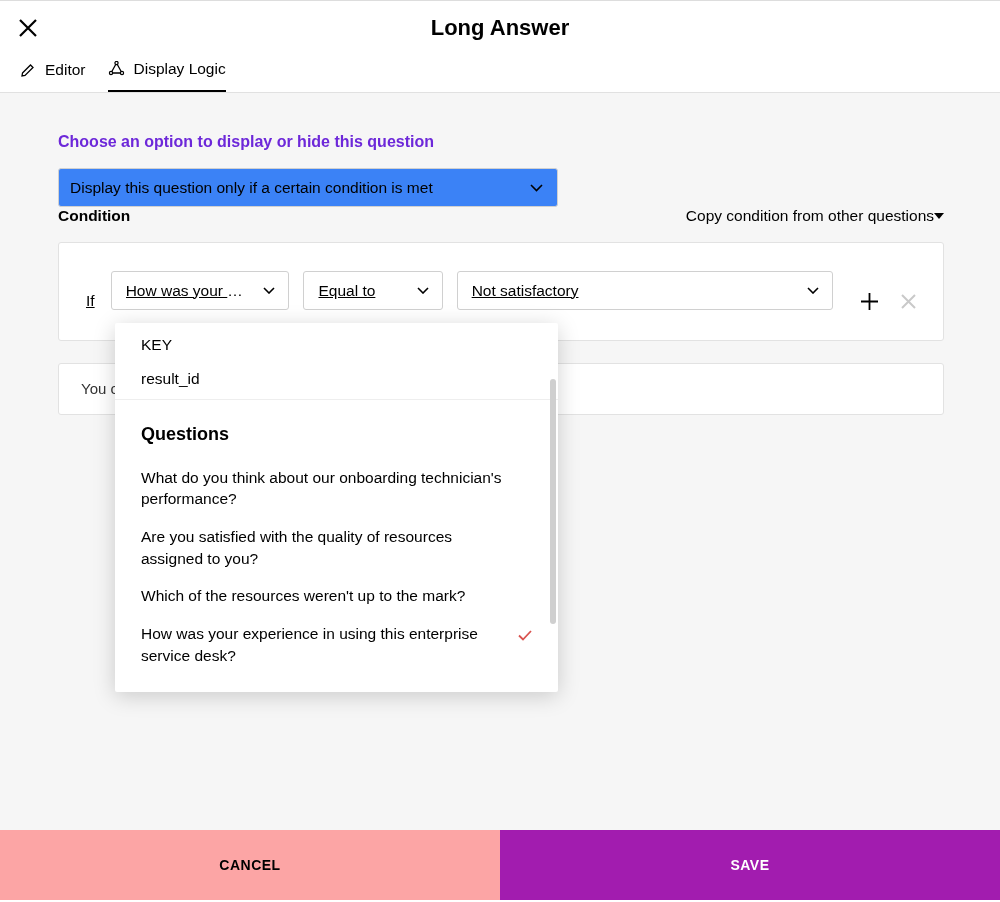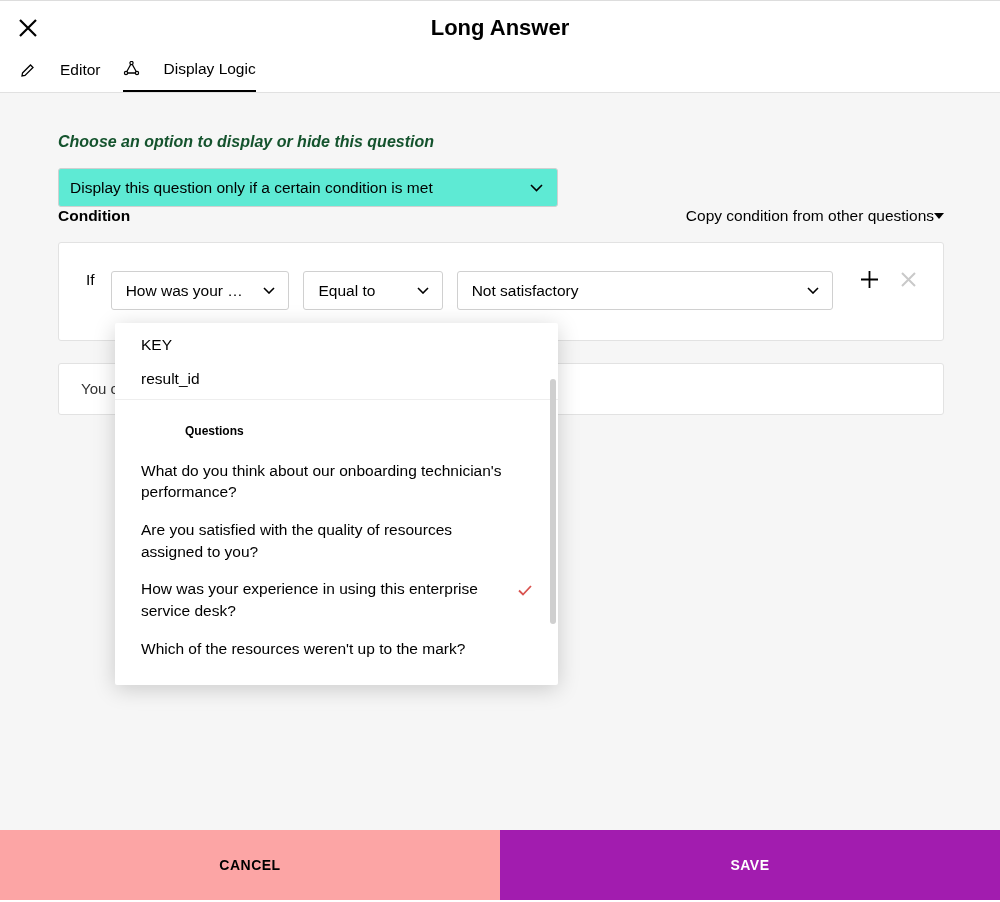--- a/index.html
+++ b/index.html
@@ -41,21 +41,21 @@
       display: flex;
       align-items: center;
       height: 38px;
       padding-left: 20px;
       border-bottom: 1px solid #e1e1e1;
       gap: 22px;
     }
     .tab {
       display: flex;
       align-items: center;
-      gap: 24px;
+      gap: 9px;
       font-size: 15.5px;
       color: #000;
       height: 100%;
       cursor: pointer;
       padding-bottom: 9px;
       padding-top: 2px;
     }
     .tab.active {
       font-weight: 400;
       border-bottom: 2px solid #000;
@@ -68,31 +68,30 @@
     .body-area {
       background: #f6f6f6;
       height: 737px;
       padding: 40px 56px 0 58px;
       position: relative;
     }
 
     .section-label {
       font-size: 16px;
       font-weight: 600;
-      color: #14532d;
+      color: #6d28d9;
       margin-bottom: 17px;
-      font-style: italic;
     }
 
     .main-select {
       width: 500px;
       height: 39px;
       border: 1px solid #d0d0d0;
       border-radius: 3px;
-      background: #5eead4;
+      background: #3b82f6;
       display: flex;
       align-items: center;
       justify-content: space-between;
       padding: 0 14px 0 11px;
       font-size: 15.5px;
       color: #000;
       cursor: pointer;
     }
 
     .condition-row {
@@ -111,22 +110,23 @@
       font-size: 15.5px;
       cursor: pointer;
     }
 
     .condition-panel {
       background: #fff;
       border: 1px solid #e2e2e2;
       border-radius: 3px;
       padding: 28px 27px 30px 27px;
       display: flex;
-      align-items: flex-start;
+      align-items: flex-end;
       gap: 14px;
+      text-decoration: underline;
     }
     .if-label {
       font-size: 15.5px;
       margin-right: 2px;
     }
     .sel {
       height: 39px;
       border: 1px solid #d0d0d0;
       border-radius: 3px;
       display: flex;
@@ -197,24 +197,23 @@
       cursor: pointer;
       color: #000;
     }
     .dd-item.cutoff {
       padding-top: 0;
       color: #000;
       line-height: 1;
     }
     .dd-group-heading {
       padding: 22px 26px 14px 26px;
-      font-size: 12px;
+      font-size: 18px;
       font-weight: 700;
       color: #000;
-      margin-left: 44px;
     }
     .dd-question {
       padding: 8px 50px 8px 26px;
       font-size: 15.5px;
       line-height: 1.4;
       cursor: pointer;
       position: relative;
     }
     .dd-check {
       position: absolute;
@@ -352,30 +351,30 @@
     <div class="dd-divider"></div>
     <div class="dd-group-heading">Questions</div>
 
     <div class="dd-question">
       <span>What do you think about our onboarding technician's performance?</span>
     </div>
     <div class="dd-question">
       <span>Are you satisfied with the quality of resources assigned to you?</span>
     </div>
     <div class="dd-question">
+      <span>Which of the resources weren't up to the mark?</span>
+    </div>
+    <div class="dd-question">
       <span>How was your experience in using this enterprise service desk?</span>
       <span class="dd-check">
         <svg width="14" height="11" viewBox="0 0 14 11">
             <path d="M1 5.5 L5 9.5 L13 1" stroke="#d9534f" stroke-width="1.8" fill="none"></path>
           </svg>
       </span>
     </div>
-    <div class="dd-question">
-      <span>Which of the resources weren't up to the mark?</span>
-    </div>
 
     <div class="dd-scroll-thumb"></div>
   </div>
 
 </div>
 
 <div class="footer">
   <div class="btn-cancel">CANCEL</div>
   <div class="btn-save">SAVE</div>
 </div>

